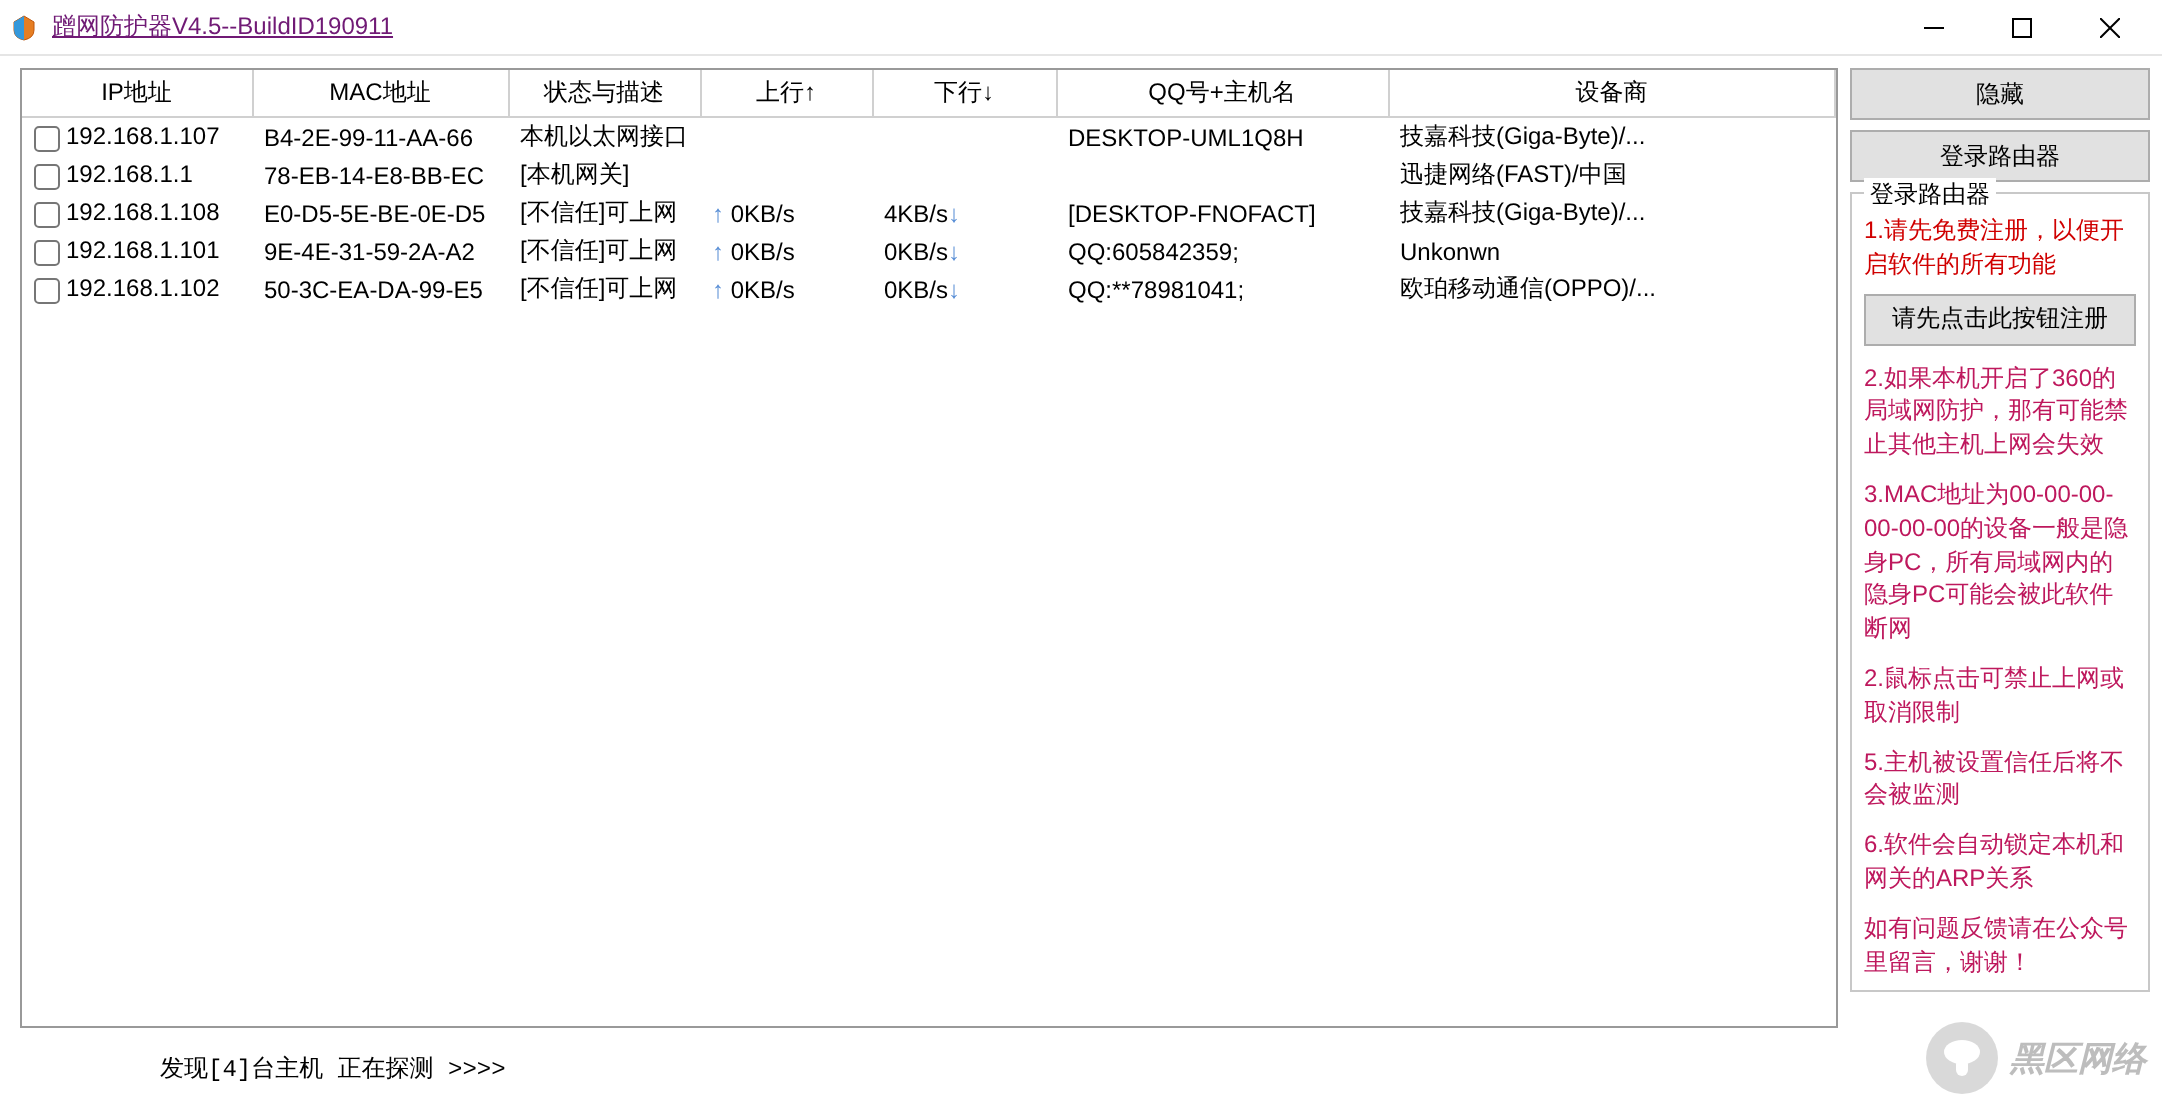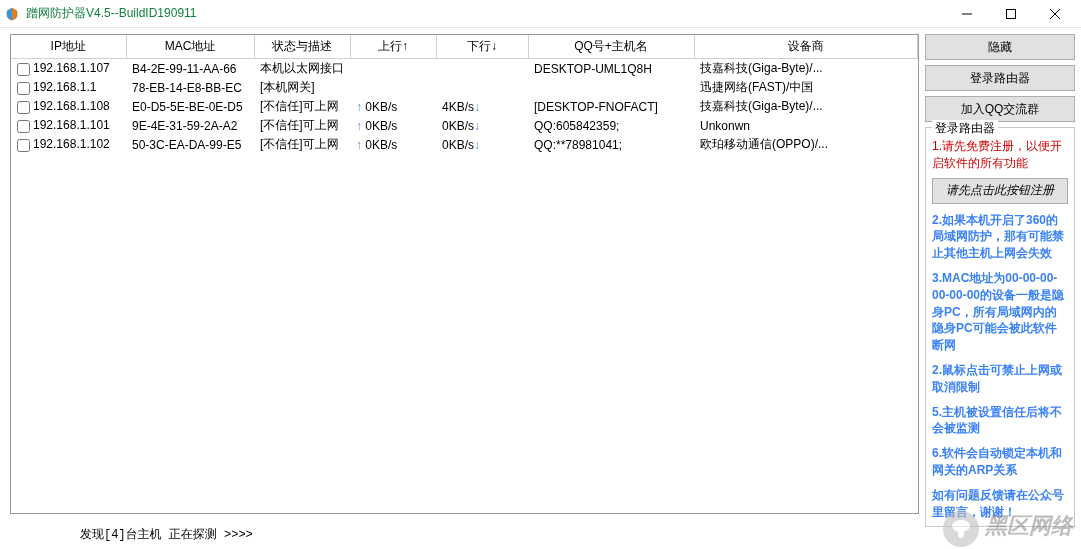--- a/index.html
+++ b/index.html
@@ -18,21 +18,21 @@
       align-items: center;
       padding: 0 4px;
       border-bottom: 1px solid #e5e5e5;
       background: #fff;
     }
     .app-icon {
       width: 16px; height: 16px;
       margin-right: 6px;
       display: flex; align-items: center; justify-content: center;
     }
-    .title-text { flex: 1; color: #15803d; }
+    .title-text { flex: 1; color: #701a75; text-decoration: underline; }
     .win-btns { display: flex; }
     .win-btn {
       width: 44px; height: 28px;
       display: flex; align-items: center; justify-content: center;
       color: #333;
     }
     .main {
       display: flex;
       height: 490px;
     }
@@ -97,37 +97,37 @@
       margin-top: 2px;
     }
     .instructions-title {
       position: absolute;
       top: -8px; left: 6px;
       background: #fff;
       padding: 0 3px;
       color: #000;
     }
     .inst-red { color: #d00000; margin-top: 6px; line-height: 1.4; }
-    .inst-item { color: #3b82f6; margin-top: 8px; line-height: 1.4; font-weight: bold; }
+    .inst-item { color: #be185d; margin-top: 8px; line-height: 1.4; }
     .statusbar {
       position: absolute;
       bottom: 4px;
       left: 0;
       width: 100%;
       height: 22px;
       padding: 3px 0 0 80px;
       color: #000;
       font-family: Liberation Mono, monospace;
     }
     .watermark {
       position: absolute;
       right: 8px; bottom: 2px;
       opacity: 0.55;
-      display: flex; align-items: flex-start;
-      font-size: 22px;
+      display: flex; align-items: center;
+      font-size: 17px;
       font-weight: bold;
       color: #888;
       font-style: italic;
       pointer-events: none;
     }
     .watermark-icon {
       width: 36px; height: 36px;
       border-radius: 50%;
       background: #bbb;
       margin-right: 6px;
@@ -243,26 +243,25 @@
               <td>欧珀移动通信(OPPO)/...</td>
             </tr>
           </tbody>
       </table>
     </div>
   </div>
 
   <div class="right-panel">
     <button class="r-btn">隐藏</button>
     <button class="r-btn">登录路由器</button>
-    <button class="r-btn">加入QQ交流群</button>
 
     <div class="instructions">
       <span class="instructions-title">登录路由器</span>
       <div class="inst-red">1.请先免费注册，以便开启软件的所有功能</div>
-      <button class="r-btn" style="margin-top:6px;margin-bottom:2px;font-style:italic;">请先点击此按钮注册</button>
+      <button class="r-btn" style="margin-top:6px;margin-bottom:2px;">请先点击此按钮注册</button>
       <div class="inst-item">2.如果本机开启了360的局域网防护，那有可能禁止其他主机上网会失效</div>
       <div class="inst-item">3.MAC地址为00-00-00-00-00-00的设备一般是隐身PC，所有局域网内的隐身PC可能会被此软件断网</div>
       <div class="inst-item">2.鼠标点击可禁止上网或取消限制</div>
       <div class="inst-item">5.主机被设置信任后将不会被监测</div>
       <div class="inst-item">6.软件会自动锁定本机和网关的ARP关系</div>
       <div class="inst-item">如有问题反馈请在公众号里留言，谢谢！</div>
     </div>
   </div>
 </div>
 

